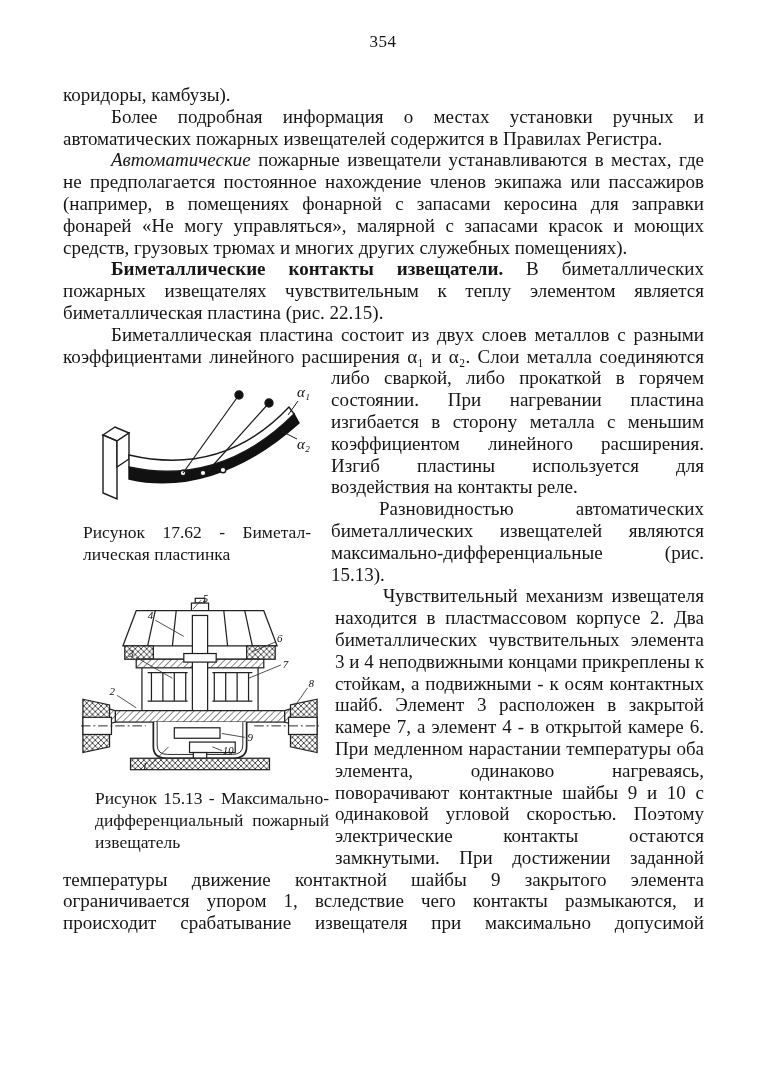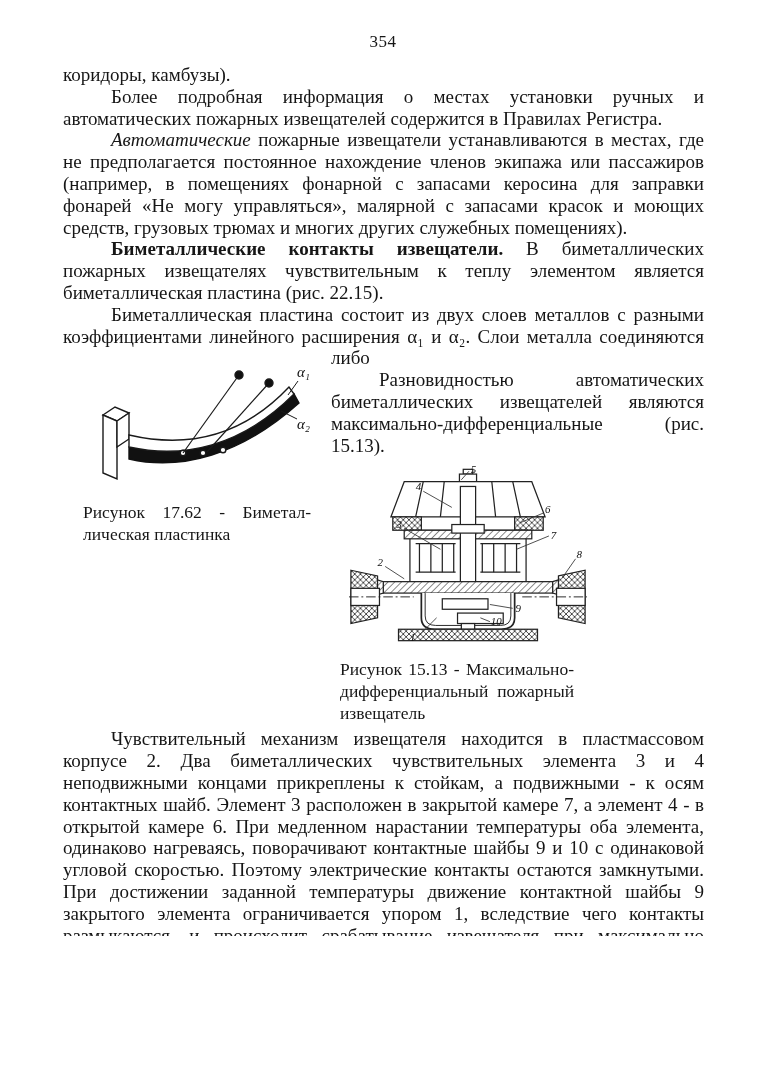--- a/index.html
+++ b/index.html
@@ -10,32 +10,32 @@
   .pageno-top{
     padding-top:32px;text-align:center;font-size:17px;letter-spacing:.5px;
   }
   .content{
     position:absolute;left:63px;top:64px;width:641px;
   }
   .content p{
     margin:0;text-align:justify;font-size:19px;line-height:21.8px;
     text-indent:48px;
   }
-  .content p.noindent{text-indent:0;}
+  .content p.noindent{text-indent:0;margin-top:20px;}
   .it{font-style:italic;}
   .bd{font-weight:bold;}
   
   .figfloat{float:left;display:block;text-indent:0;}
   .fig12{width:268px;padding:6px 0 4px 0;}
   .fig12 svg{display:block;margin-left:28px;}
   .fig12 .caption{display:block;width:228px;margin:10px 0 0 20px;
     font-size:17.5px;line-height:22px;text-align:justify;}
   .fig13{width:272px;padding:4px 0 4px 0;}
   .fig13 svg{display:block;margin-left:18px;}
-  .fig13 .caption{display:block;width:234px;margin:8px 0 0 9px;
+  .fig13 .caption{display:block;width:234px;margin:8px 0 0 32px;
     font-size:17.5px;line-height:22px;text-align:justify;}
   
   .watermark{position:absolute;left:16px;top:986px;width:766px;height:96px;z-index:2;}
   .pageno-bottom{
     position:absolute;left:0;top:1000px;width:100%;text-align:center;
     font-size:17px;color:#111;z-index:3;letter-spacing:.5px;
   }
 </style>
 </head>
 <body>
@@ -86,21 +86,21 @@
 
             <line x1="207" y1="28" x2="197" y2="42" stroke-width="1"></line>
             <line x1="206" y1="66" x2="190" y2="58" stroke-width="1"></line>
           </g>
           <g font-family="Liberation Serif, serif" font-style="italic" font-size="15" fill="#111">
             <text x="206" y="24">α₁</text>
             <text x="206" y="76">α₂</text>
           </g>
         </svg>
           <span class="caption">Рисунок 17.62 - Биметал­лическая пластинка</span>
-        </span>
+        </span><span>сваркой, либо прокаткой в горячем состоянии. При нагревании пластина изгибается в сторону металла с меньшим коэффициентом линейного расширения. Изгиб пластины используется для воздействия на контакты реле.</span>
     </p>
 
 
     <p>
       <span>Разновидностью автоматических биметаллических извещателей являются максимально-дифференциальные (рис. 15.13).</span>
     </p>
 
     <p>
       <span class="figfloat fig13">
           <svg width="238" height="190" viewBox="0 0 250 188">

